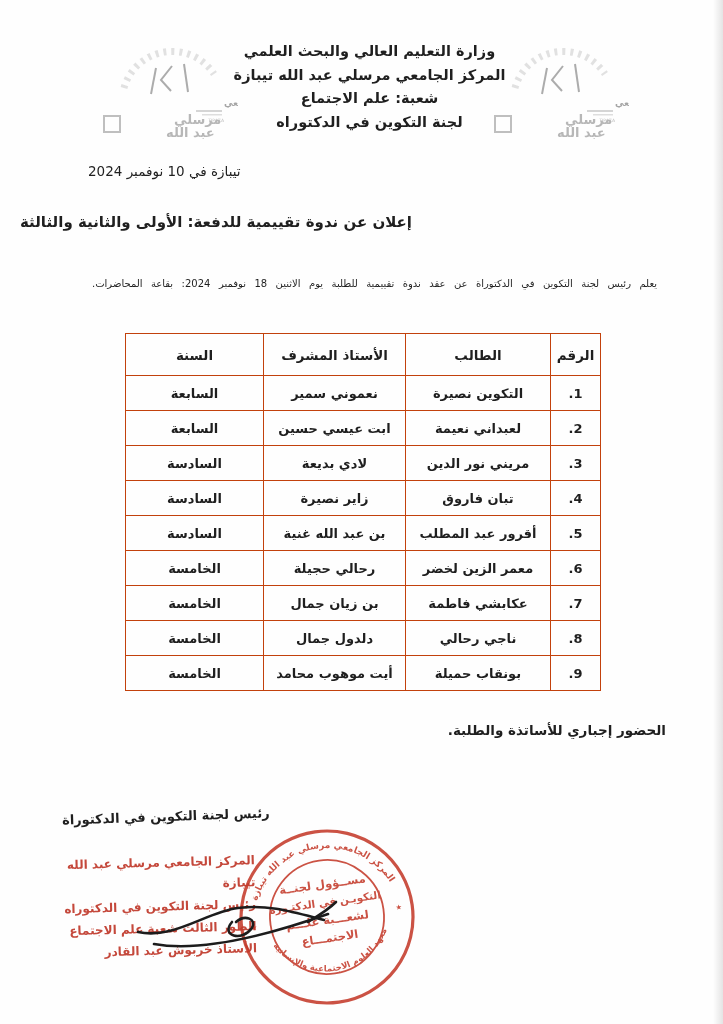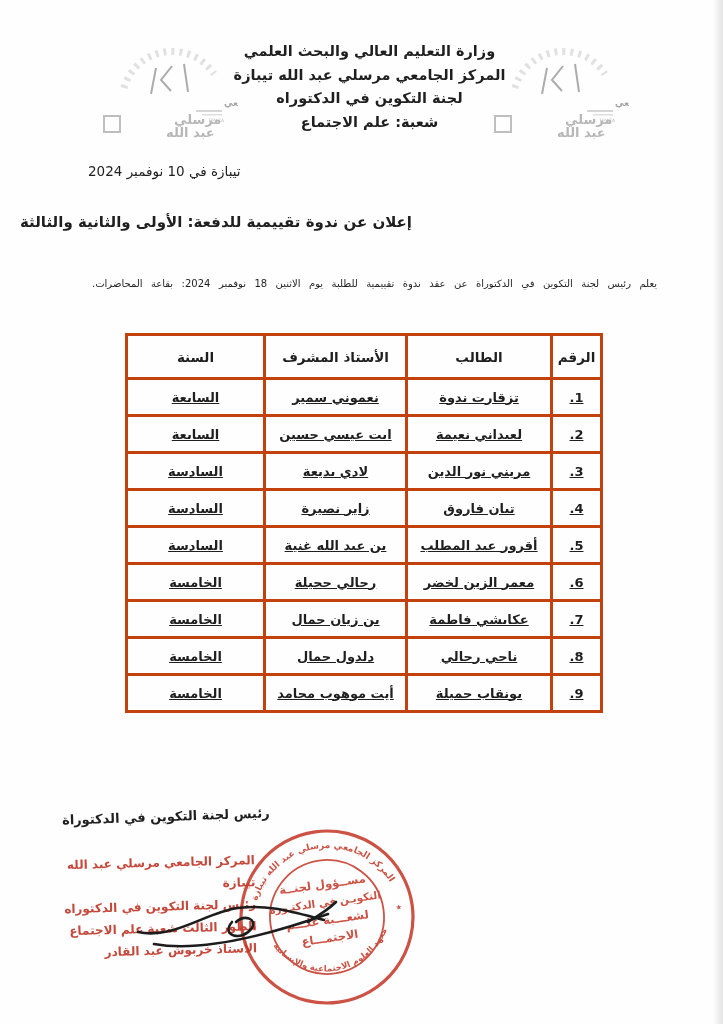--- a/index.html
+++ b/index.html
@@ -26,24 +26,24 @@
   .doc-title{position:absolute;left:20px;top:213px;width:703px;text-align:left;
     font-size:15px;font-weight:bold;direction:rtl;}
   
   .body-par{position:absolute;right:66px;left:92px;top:256px;direction:rtl;
     text-align:justify;font-size:10px;line-height:36px;font-weight:500;}
   .body-par::after{content:"";display:inline-block;width:100%;}
   
   table.roster{position:absolute;left:125px;top:333px;width:475px;
     border-collapse:collapse;direction:rtl;table-layout:fixed;}
   table.roster th,table.roster td{
-    border:3px solid #c2410c;font-size:13px;font-weight:bold;
+    border:1px solid #c2410c;font-size:13px;font-weight:bold;
     text-align:center;vertical-align:middle;padding:0 4px;}
   table.roster th{height:41px;font-size:13.5px;}
-  table.roster td{height:34px;text-decoration:underline;}
+  table.roster td{height:34px;}
   td.num{direction:ltr;text-align:left;padding-left:10px;font-size:13.5px;}
   
   .note{position:absolute;right:57px;top:722px;font-size:13.5px;font-weight:bold;direction:rtl;}
   .sig-title{position:absolute;left:62px;top:809px;font-size:13px;font-weight:bold;
     direction:rtl;transform:rotate(-2deg);}
   .red-block{position:absolute;left:38px;top:852px;width:218px;text-align:right;
     direction:rtl;color:#c0392b;font-size:12px;font-weight:bold;line-height:22px;
     transform:rotate(-1.5deg);opacity:.92;}
   .sig-svg{position:absolute;left:128px;top:886px;z-index:5;}
   .stamp-svg{position:absolute;left:234px;top:824px;z-index:4;opacity:.88;}
@@ -77,22 +77,22 @@
     <rect x="106" y="80" width="20" height="1.5" fill="#cccccc"></rect>
     <text x="128" y="88" text-anchor="end" font-size="4.5" fill="#9a9a9a">TIPAZA</text>
     <rect x="8" y="82" width="16" height="16" fill="none" stroke="#9a9a9a" stroke-width="2"></rect>
     <text x="78" y="90" text-anchor="end" font-size="13" font-weight="bold" fill="#8d8d8d" direction="rtl">مرسلي</text>
     <text x="70" y="103" text-anchor="end" font-size="13" font-weight="bold" fill="#8d8d8d" direction="rtl">عبد الله</text>
   </svg>
 
   <div class="hdr-block">
     <div class="hdr-line">وزارة التعليم العالي والبحث العلمي</div>
     <div class="hdr-line">المركز الجامعي مرسلي عبد الله تيبازة</div>
+    <div class="hdr-line">شعبة: علم الاجتماع</div>
     <div class="hdr-line">لجنة التكوين في الدكتوراه</div>
-    <div class="hdr-line">شعبة: علم الاجتماع</div>
   </div>
 
   <div class="date-line">تيبازة في 10 نوفمبر 2024</div>
 
   <div class="doc-title">إعلان عن ندوة تقييمية للدفعة: الأولى والثانية والثالثة</div>
 
   <p class="body-par">يعلم رئيس لجنة التكوين في الدكتوراة عن عقد ندوة تقييمية للطلبة يوم الاثنين 18 نوفمبر 2024: بقاعة المحاضرات.</p>
 
   <table class="roster">
     <colgroup>
@@ -105,21 +105,21 @@
       <tr>
         <th>الرقم</th>
         <th>الطالب</th>
         <th>الأستاذ المشرف</th>
         <th>السنة</th>
       </tr>
     </thead>
     <tbody>
       <tr>
         <td class="num">.1</td>
-        <td>تزقارت ندوة</td>
+        <td>التكوين نصيرة</td>
         <td>نعموني سمير</td>
         <td>السابعة</td>
       </tr>
       <tr>
         <td class="num">.2</td>
         <td>لعبداني نعيمة</td>
         <td>ابت عيسي حسين</td>
         <td>السابعة</td>
       </tr>
       <tr>
@@ -160,20 +160,21 @@
       </tr>
       <tr>
         <td class="num">.9</td>
         <td>بونقاب حميلة</td>
         <td>أيت موهوب محامد</td>
         <td>الخامسة</td>
       </tr>
     </tbody>
   </table>
 
+  <div class="note">الحضور إجباري للأساتذة والطلبة.</div>
 
   <div class="sig-title">رئيس لجنة التكوين في الدكتوراة</div>
 
   <div class="red-block">
     <div>المركز الجامعي مرسلي عبد الله تيبازة</div>
     <div>رئيس لجنة التكوين في الدكتوراه</div>
     <div>الطور الثالث شعبة علم الاجتماع</div>
     <div>الأستاذ خربوش عبد القادر</div>
   </div>
 

